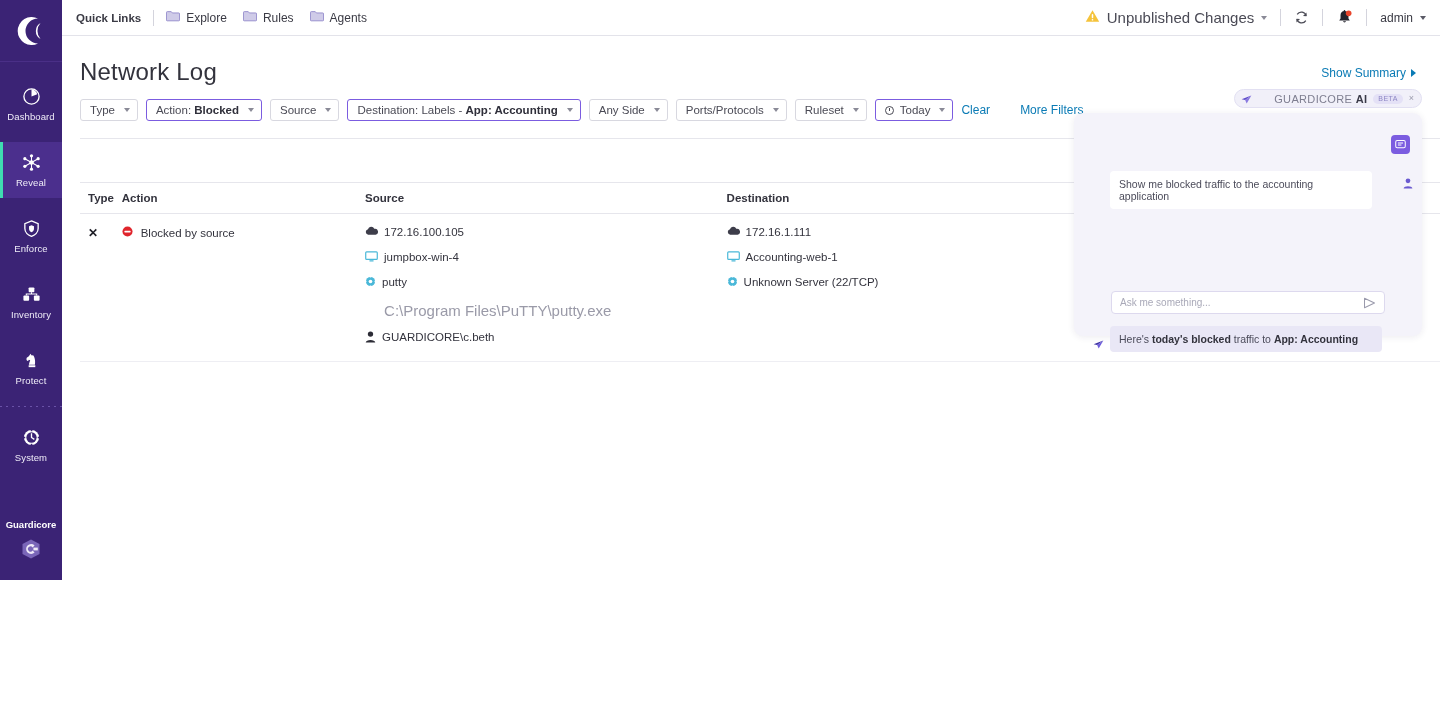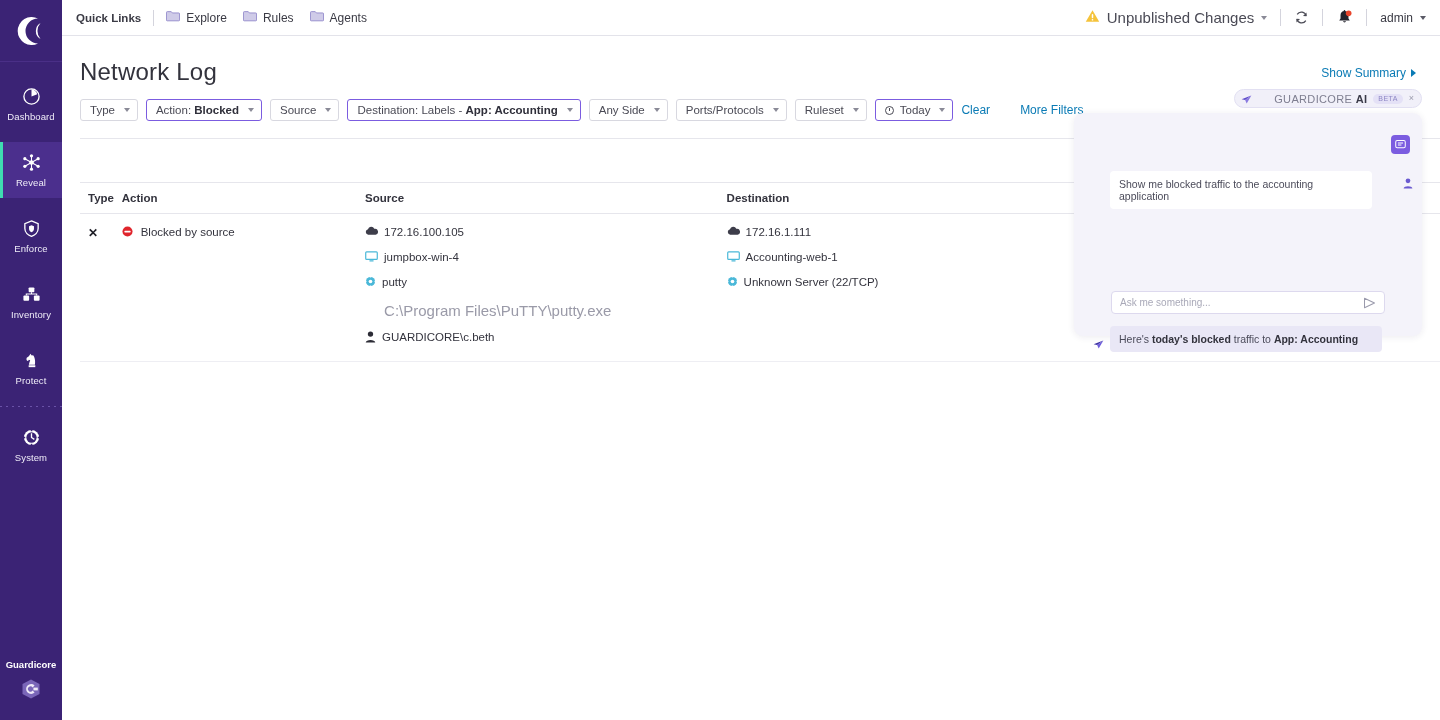--- a/index.html
+++ b/index.html
@@ -6,21 +6,21 @@
   html, body {
     width: 1440px; height: 720px;
     font-family: "Liberation Sans", sans-serif;
     background: #ffffff;
     overflow: hidden;
   }
   #app { position: relative; width: 1440px; height: 720px; display: flex; }
 
   
   .sidebar {
-    width: 62px; height: 720px;
+    width: 62px; height: 580px;
     background: #3b2375;
     display: flex; flex-direction: column; align-items: center;
     flex: 0 0 62px;
     position: relative;
   }
   .logo-box {
     width: 62px; height: 62px;
     display: flex; align-items: center; justify-content: center;
     border-bottom: 1px solid #4a2f87;
   }
@@ -121,21 +121,21 @@
   .col-port  { width: 65px; }
   .col-count { width: 60px; }
   .col-time  { width: 110px; }
 
   .sortcaret { display:inline-block; margin-left: 4px; width:0;height:0;
     border-left:3.5px solid transparent;border-right:3.5px solid transparent;border-top:4px solid #6a6a78; }
 
   .ent { display: flex; align-items: center; gap: 6px; margin-bottom: 12px; line-height: 1; }
   .ent:last-child { margin-bottom: 0; }
   .ent-path { margin: 0 0 12px 19px; font-size: 15px; color: #9a9aa8; }
-  .blocked { display: flex; gap: 8px; }
+  .blocked { display: flex; align-items: center; gap: 8px; }
   .x-mark { font-size: 12px; font-weight: bold; color: #1e1e26; }
 
   
   .ai-pill {
     position: absolute; right: 18px; top: 89px;
     height: 19px; background: #f1f0f9; border: 1px solid #e2e0f2; border-radius: 10px;
     display: flex; align-items: center; gap: 6px; padding: 0 7px 0 6px; cursor: pointer; z-index: 30;
   }
   .ai-pill .pill-txt { font-size: 11px; letter-spacing: .35px; color: #7e7e90; margin-left: 16px; }
   .ai-pill .pill-txt b { color: #3a3a48; }

